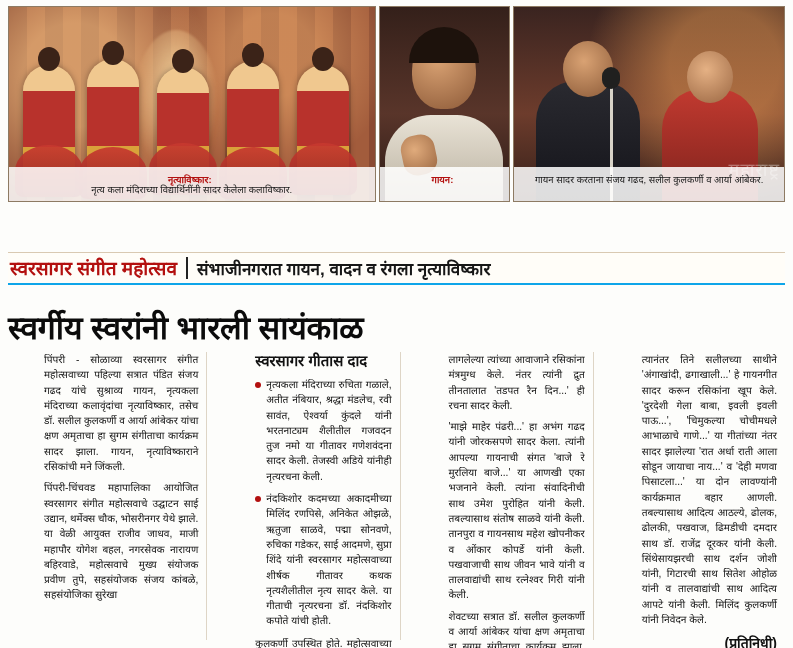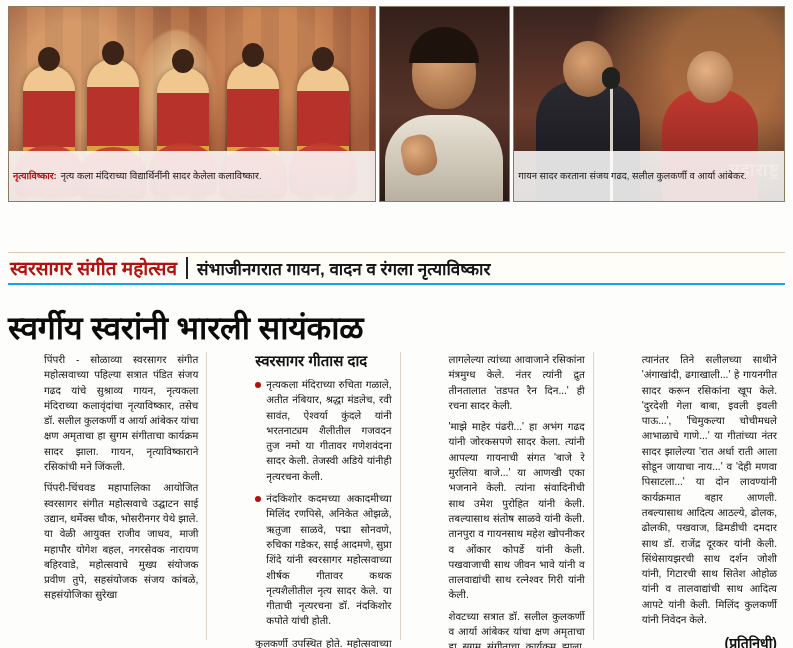--- a/index.html
+++ b/index.html
@@ -212,26 +212,27 @@
 
   .caption-bar {
     position: absolute;
     left: 0;
     right: 0;
     bottom: 0;
     height: 18px;
     background: rgba(255,255,255,.86);
     display: flex;
     align-items: center;
-    padding: 16px 4px;
+    padding: 8px 4px;
     font-size: 9.5px;
     line-height: 1;
     color: #111;
     white-space: nowrap;
     overflow: hidden;
+    flex-direction: column;
   }
   .cap-label {
     color: #b3100f;
     font-weight: bold;
     margin-right: 4px;
   }
   .cap-text { color: #1a1a1a; }
 
   
   .strip-watermark {
@@ -364,20 +365,23 @@
         <span class="cap-text">नृत्य कला मंदिराच्या विद्यार्थिनींनी सादर केलेला कलाविष्कार.</span>
       </div>
     </div>
 
     <div class="photo photo-singer">
       <div class="bg-singer"></div>
       <div class="torso"></div>
       <div class="head"></div>
       <div class="hair"></div>
       <div class="hand"></div>
+      <div class="caption-bar">
+        <span class="cap-label">गायन:</span>
+      </div>
     </div>
 
     <div class="photo photo-stage">
       <div class="bg-stage"></div>
       <div class="perf p1"></div>
       <div class="perf p2"></div>
       <div class="mic-stand"></div>
       <div class="mic-head"></div>
       <div class="strip-watermark">महाराष्ट्र</div>
       <div class="caption-bar">

